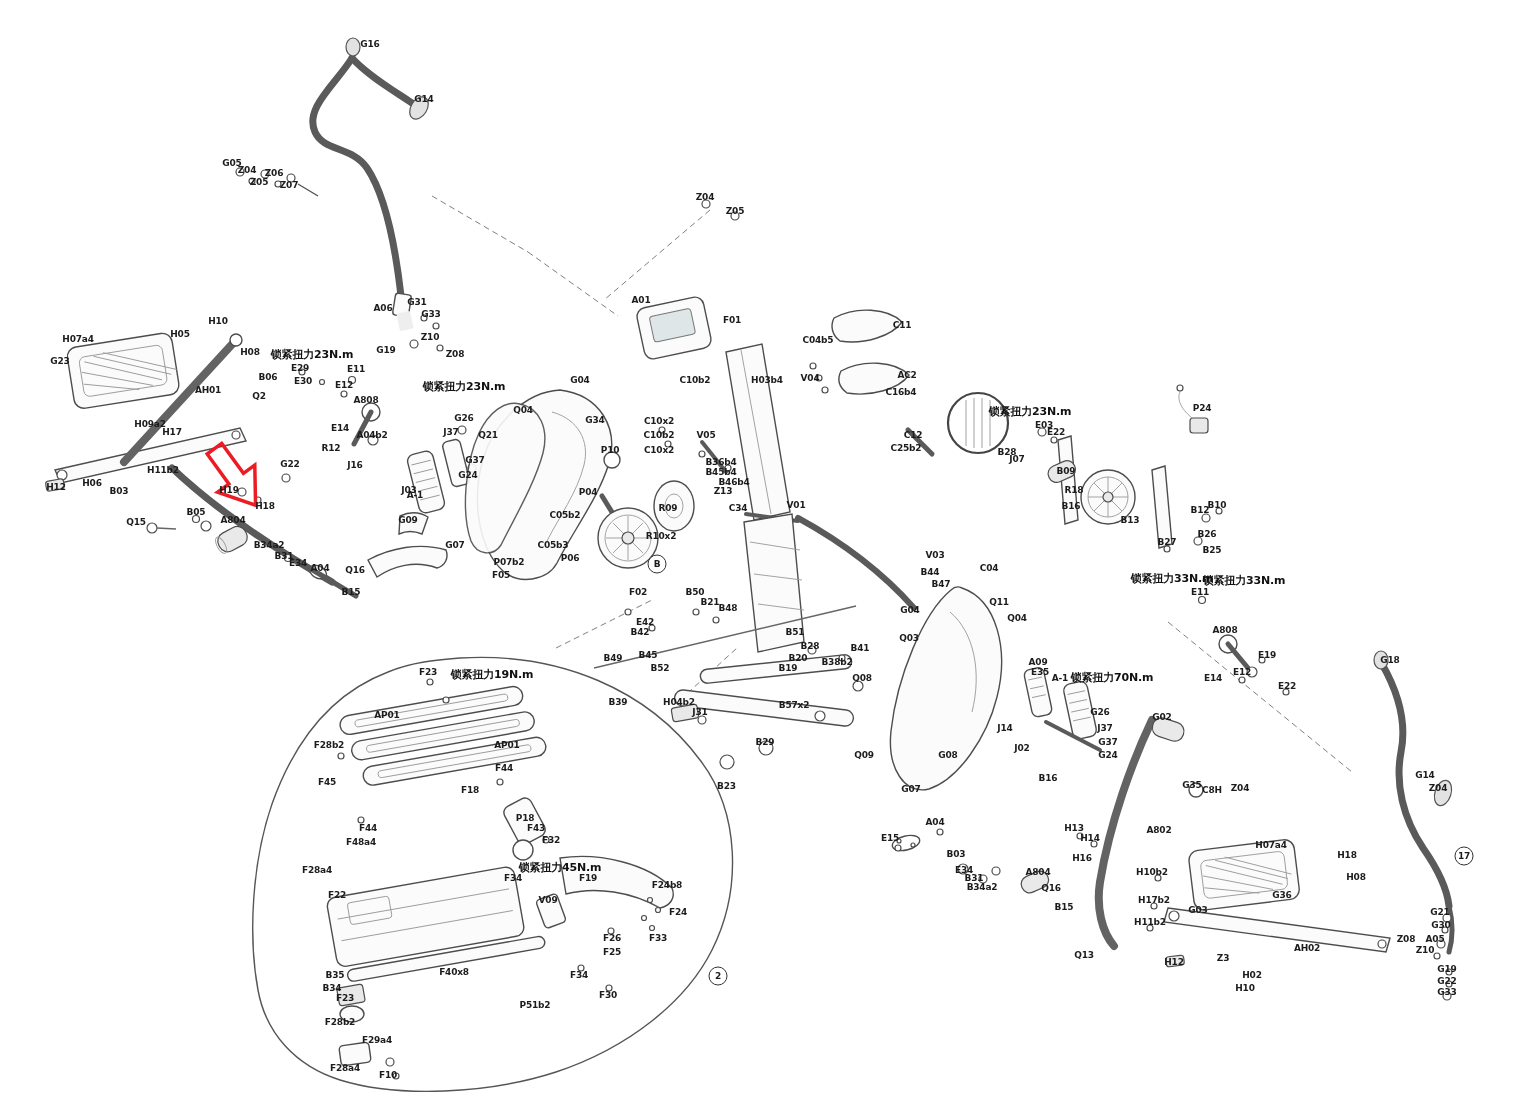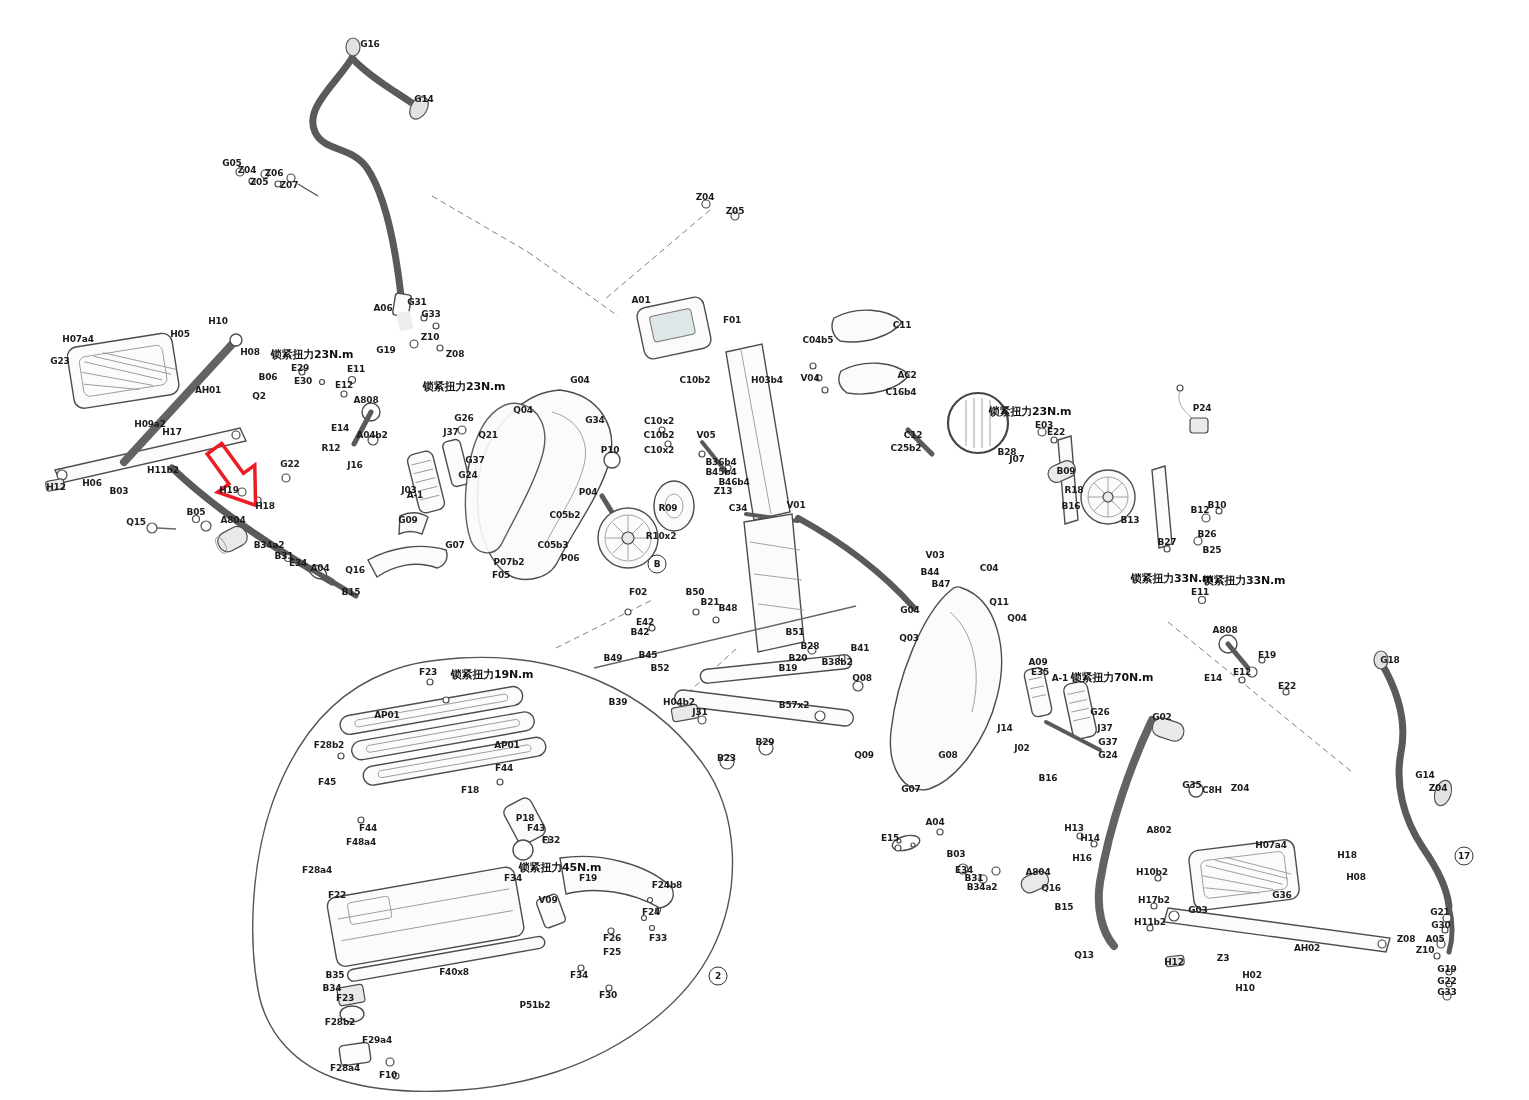--- a/index.html
+++ b/index.html
@@ -513,21 +513,21 @@
       <span class="lbl" style="left: 728px; top: 608px;">B48</span>
       <span class="lbl" style="left: 645px; top: 622px;">E42</span>
       <span class="lbl" style="left: 640px; top: 632px;">B42</span>
       <span class="lbl" style="left: 613px; top: 658px;">B49</span>
       <span class="lbl" style="left: 648px; top: 655px;">B45</span>
       <span class="lbl" style="left: 660px; top: 668px;">B52</span>
       <span class="lbl" style="left: 795px; top: 632px;">B51</span>
       <span class="lbl" style="left: 798px; top: 658px;">B20</span>
       <span class="lbl" style="left: 788px; top: 668px;">B19</span>
       <span class="lbl" style="left: 794px; top: 705px;">B57x2</span>
-      <span class="lbl" style="left: 722px; top: 758px; padding-left: 9px;">B23</span>
+      <span class="lbl" style="left: 722px; top: 786px; padding-left: 9px;">B23</span>
       <span class="lbl" style="left: 765px; top: 742px;">B29</span>
       <span class="lbl" style="left: 618px; top: 702px;">B39</span>
       <span class="lbl" style="left: 679px; top: 702px;">H04b2</span>
       <span class="lbl" style="left: 700px; top: 712px;">J31</span>
       <span class="lbl" style="left: 810px; top: 646px;">B28</span>
       <span class="lbl" style="left: 862px; top: 678px;">Q08</span>
       <span class="lbl" style="left: 837px; top: 662px;">B38b2</span>
       <span class="lbl" style="left: 860px; top: 648px;">B41</span>
       <span class="lbl" style="left: 930px; top: 572px;">B44</span>
       <span class="lbl" style="left: 941px; top: 584px;">B47</span>
@@ -565,21 +565,21 @@
       <span class="lbl" style="left: 337px; top: 895px;">F22</span>
       <span class="lbl" style="left: 525px; top: 818px;">P18</span>
       <span class="lbl" style="left: 536px; top: 828px;">F43</span>
       <span class="lbl" style="left: 551px; top: 840px;">F32</span>
       <span class="lbl torque" style="left: 560px; top: 867px;">锁紧扭力45N.m</span>
       <span class="lbl" style="left: 588px; top: 878px;">F19</span>
       <span class="lbl" style="left: 667px; top: 885px;">F24b8</span>
       <span class="lbl" style="left: 548px; top: 900px;">V09</span>
       <span class="lbl" style="left: 513px; top: 878px;">F34</span>
       <span class="lbl" style="left: 612px; top: 938px;">F26</span>
-      <span class="lbl" style="left: 651px; top: 912px;">F24</span>
+      <span class="lbl" style="left: 678px; top: 912px;">F24</span>
       <span class="lbl" style="left: 658px; top: 938px;">F33</span>
       <span class="lbl" style="left: 612px; top: 952px;">F25</span>
       <span class="lbl" style="left: 579px; top: 975px;">F34</span>
       <span class="lbl" style="left: 608px; top: 995px;">F30</span>
       <span class="lbl" style="left: 535px; top: 1005px;">P51b2</span>
       <span class="lbl" style="left: 454px; top: 972px;">F40x8</span>
       <span class="lbl" style="left: 335px; top: 975px;">B35</span>
       <span class="lbl" style="left: 332px; top: 988px;">B34</span>
       <span class="lbl" style="left: 345px; top: 998px;">F23</span>
       <span class="lbl" style="left: 340px; top: 1022px;">F28b2</span>

